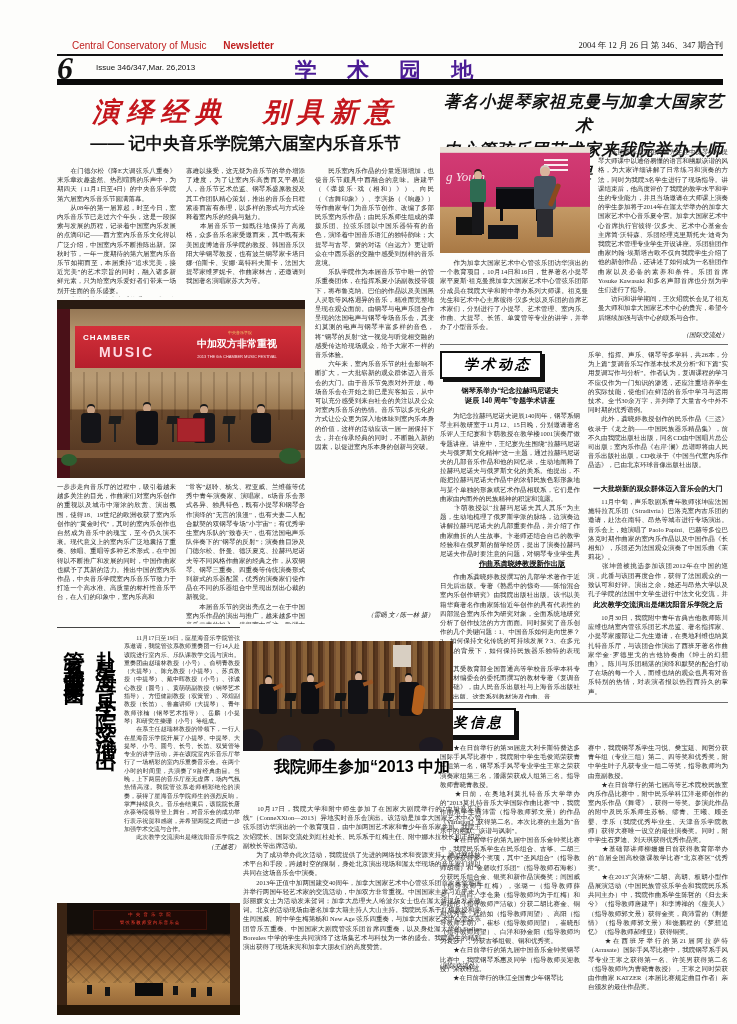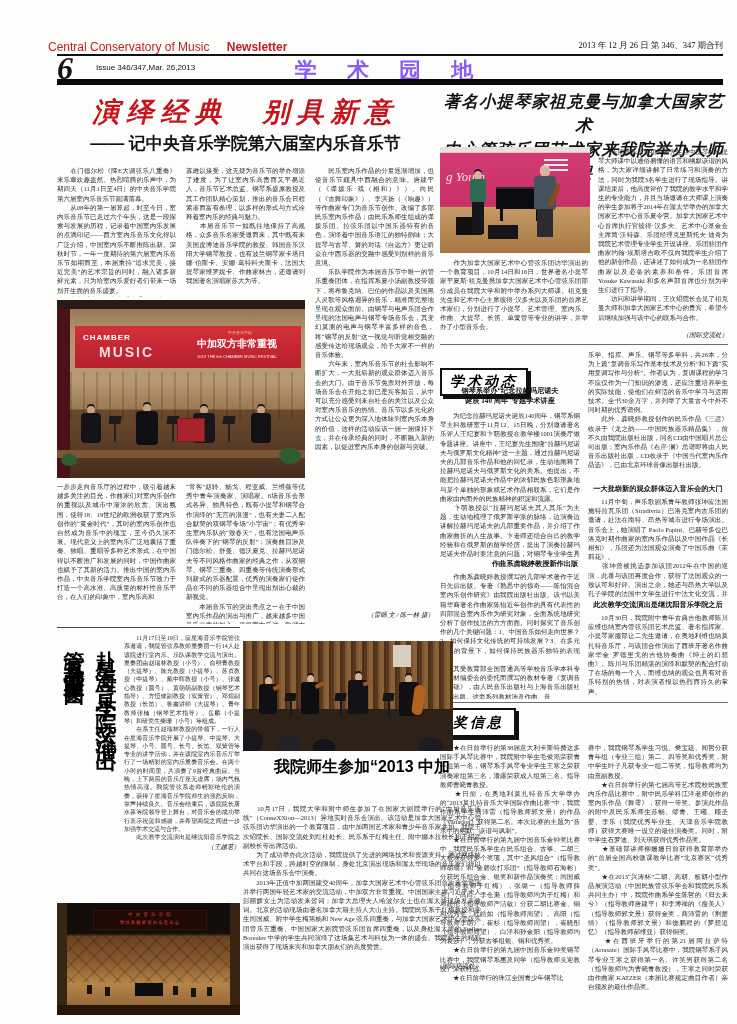--- a/index.html
+++ b/index.html
@@ -15,30 +15,30 @@
   .vtitle{writing-mode:vertical-rl;text-orientation:upright;font-family:"Liberation Sans","DejaVu Sans",sans-serif;
           font-weight:bold;color:#000;}
   .photo{position:absolute;overflow:hidden;}
   .head-cn{font-family:"Liberation Sans","DejaVu Sans",sans-serif;}
 </style>
 </head>
 <body>
 
 <div id="page">
 
-  <div class="abs" style="left:48px;top:40px;font-family:'Liberation Sans',sans-serif;font-size:12px;color:#c02020;">
+  <div class="abs" style="left:72px;top:40px;font-family:'Liberation Sans',sans-serif;font-size:10px;color:#c02020;">
     <span>Central Conservatory of Music</span>
     <b style="margin-left:14px;">Newsletter</b>
   </div>
-  <div class="abs" style="right:14px;top:40px;font-size:8.5px;color:#111;">2013 年 12 月 26 日  第 346、347 期合刊</div>
+  <div class="abs" style="right:14px;top:40px;font-size:8.5px;color:#111;">2004 年 12 月 26 日  第 346、347 期合刊</div>
   <div class="abs rule" style="left:57px;top:54px;width:666px;height:2px;background:#111;"></div>
 
   <div class="abs" style="left:57px;top:50px;font-size:32px;font-style:italic;font-weight:bold;color:#111;">6</div>
   <div class="abs" style="left:96px;top:63px;font-size:8px;color:#111;font-family:'Liberation Sans',sans-serif;">Issue 346/347,Mar. 26,2013</div>
-  <div class="abs head-cn" style="left:230px;top:56px;width:320px;text-align:center;font-size:22px;font-weight:bold;letter-spacing:12px;color:#8b5cf6;">学 术 园 地</div>
+  <div class="abs head-cn" style="left:230px;top:56px;width:320px;text-align:center;font-size:22px;font-weight:bold;letter-spacing:12px;color:#4c1d95;">学 术 园 地</div>
   <div class="abs" style="left:57px;top:79px;width:666px;height:6px;background:#0a0a0a;"></div>
 
   <div class="abs head-cn" style="left:57px;top:132px;width:377px;text-align:center;font-size:17px;font-weight:bold;color:#111;">—— 记中央音乐学院第六届室内乐音乐节</div>
   <div class="abs" style="left:57px;top:94px;width:377px;text-align:center;font-size:27px;font-weight:bold;font-style:italic;
        letter-spacing:7px;color:#c3161c;font-family:'Liberation Serif',serif;">演绎经典　别具新意</div>
 
   <div class="abs body-text" style="left:57px;top:166px;width:119px;height:131px;">　　在门德尔松《降E大调弦乐八重奏》末乐章欢趣盎然、热烈喧腾的乐声中，为期四天（11月1日至4日）的中央音乐学院第六届室内乐音乐节圆满落幕。
 　　从08年的第一届算起，时至今日，室内乐音乐节已走过六个年头，这是一段探索与发展的历程，记录着中国室内乐发展的点滴印记——西方室内乐音乐文化得以广泛介绍，中国室内乐不断推陈出新。深秋时节，一年一度期待的第六届室内乐音乐节如期而至，本届秉持“追求完美，接近完美”的艺术宗旨的同时，融入诸多新鲜元素，只为给室内乐爱好者们带来一场别开生面的音乐盛宴。
 　　室内乐这一古典音乐的重要形式，在逐渐打破欧洲宫廷、家庭式音乐活动的藩篱</div>
   <div class="abs body-text" style="left:186px;top:166px;width:119px;height:131px;">寡难以接受，这无疑为音乐节的举办增添了难度，为了让室内乐高贵而又平易近人，音乐节艺术总监、钢琴系盛原教授及其工作团队精心策划，推出的音乐会日程紧凑而富有条理，以多样的形式与方式诠释着室内乐的经典与魅力。
@@ -113,27 +113,27 @@
     <div class="abs" style="left:112px;top:36px;width:5px;height:24px;background:#8a4a1e;transform:rotate(22deg);border-radius:2px;"></div>
   </div>
 
   <div class="abs body-text" style="left:598px;top:147px;width:130px;height:184px;">　　乐团音乐总监祖克曼先生在中提琴和小提琴大师课中以通俗易懂的语言和幽默诙谐的风格，为大家详细讲解了日常练习和演奏的方法，同时为我院3名学生进行了现场指导。讲课结束后，他高度评价了我院的教学水平和学生的专业能力，并且当场邀请在大师课上演奏的学生参加将于2014年在渥太华举办的加拿大国家艺术中心音乐夏令营。加拿大国家艺术中心首席执行官彼得·汉多夫、艺术中心基金会主席简·沃特森、乐团经理克里斯托夫·迪奇为我院艺术管理专业学生开设讲座。乐团驻团作曲家约翰·埃斯塔吉欧不仅向我院学生介绍了他的新创作品，还讲述了如何成为一名驻团作曲家以及必备的素养和条件。乐团首席 Yosuke Kawasaki 和多名声部首席也分别为学生们进行了指导。
 　　访问和讲学期间，王次炤院长会见了祖克曼大师和加拿大国家艺术中心的贵宾，希望今后继续加强与该中心的联系与合作。</div>
   <div class="abs attr" style="left:598px;top:331px;width:130px;">（国际交流处）</div>
   <div class="abs body-text" style="left:440px;top:258px;width:148px;height:84px;">　　作为加拿大国家艺术中心管弦乐团访华演出的一个教育项目，10月14日和16日，世界著名小提琴家平夏斯·祖克曼携加拿大国家艺术中心管弦乐团部分成员在我院大学和附中举办系列大师课。祖克曼先生和艺术中心主席彼得·汉多夫以及乐团的首席艺术家们，分别进行了小提琴、艺术管理、室内乐、作曲、大提琴、长笛、单簧管等专业的讲学，并举办了小型音乐会。</div>
 
   <div class="abs rule" style="left:440px;top:344px;width:288px;"></div>
 
-  <div class="abs secbox" style="left:440px;top:368px;width:84px;height:24px;">学术动态</div>
+  <div class="abs secbox" style="left:440px;top:351px;width:84px;height:24px;padding-left:14px;">学术动态</div>
 
   <div class="abs subtitle" style="left:440px;top:387px;width:140px;height:21px;white-space:pre-line;">钢琴系举办“纪念拉赫玛尼诺夫
 诞辰 140 周年”专题学术讲座</div>
   <div class="abs body-text" style="left:440px;top:411px;width:140px;height:147px;">　　为纪念拉赫玛尼诺夫诞辰140周年，钢琴系钢琴主科教研室于11月12、15日晚，分别邀请著名乐评人王纪宴和卞萌教授在教学楼1001演奏厅做专题讲座。讲座中，王纪宴先生围绕“拉赫玛尼诺夫与俄罗斯文化精神”这一主题，通过拉赫玛尼诺夫的几部音乐作品和他的回忆录，生动地阐释了拉赫玛尼诺夫与俄罗斯文化的关系。他提出，不能把拉赫玛尼诺夫作品中的浓郁民族色彩形象地与某个单独的形象或艺术作品相联系，它们是作曲家由内而外的民族精神的积淀和流露。
 　　卞萌教授以“拉赫玛尼诺夫其人其乐”为主题，生动地梳理了俄罗斯学派的脉络，边演奏边讲解拉赫玛尼诺夫的几部重要作品，并介绍了作曲家曲折的人生故事。卞老师还结合自己的教学经验和在俄罗斯的留学经历，提出了演奏拉赫玛尼诺夫作品时要注意的问题，对钢琴专业学生具有较强的实用性。</div>
-  <div class="abs subtitle" style="left:465px;top:560px;width:140px;height:10px;">作曲系龚晓婷教授新作出版</div>
+  <div class="abs subtitle" style="left:452px;top:560px;width:140px;height:10px;text-decoration:underline;">作曲系龚晓婷教授新作出版</div>
   <div class="abs body-text" style="left:440px;top:572px;width:140px;height:127px;">　　作曲系龚晓婷教授撰写的几部学术著作于近日先后出版。专著《熟悉中的惊奇——陈怡混合室内乐创作研究》由我院出版社出版。该书以美籍华裔著名作曲家陈怡近年创作的具有代表性的四部混合室内乐作为研究对象，全面系统地研究分析了创作技法的方方面面。同时探究了音乐创作的几个关键问题：1、中国音乐如何走向世界？2、如何保持文化传统的可持续发展？3、在多元文化的背景下，如何保持民族器乐独特的表现力？
 　　其受教育部全国普通高等学校音乐学本科专业教材编委会的委托而撰写的教材专著《复调音乐基础》，由人民音乐出版社与上海音乐出版社联合出版。这套系列教材涉及作曲、音</div>
 
   <div class="abs body-text" style="left:588px;top:350px;width:140px;height:133px;">乐学、指挥、声乐、钢琴等多学科，共26本，分为上篇“复调音乐写作基本技术及分析”和下篇“实用复调写作与分析”。作者认为，复调课程的学习不应仅作为一门知识的渗透，还应注重培养学生的实际技能，使他们在鲜活的音乐中学习与运用技术。全书30余万字，并列举了大量古今中外不同时期的优秀谱例。
 　　此外，龚晓婷教授创作的民乐作品《三运》收录于《龙之韵——中国民族器乐精品集》，前不久由我院出版社出版，同名CD由中国唱片总公司出版；室内乐作品《右岸·澜》总谱即将由人民音乐出版社出版，CD收录于《中国当代室内乐作品选》，已由北京环球音像出版社出版。</div>
   <div class="abs subtitle" style="left:588px;top:485px;width:140px;height:10px;">一大批崭新的观众群体迈入音乐会的大门</div>
   <div class="abs body-text" style="left:588px;top:497px;width:140px;height:102px;">　　11月中旬，声乐歌剧系青年教师张坤应法国施特拉瓦乐团（Stradivria）巴洛克室内古乐团的邀请，赴法在南特、昂热等城市进行专场演出。音乐会上，她演唱了 Paolo Papini、巴赫等多位巴洛克时期作曲家的室内乐作品以及中国作品《长相知》，乐团还为法国观众演奏了中国乐曲《茉莉花》。
 　　张坤曾被挑选参加该团2012年在中国的巡演，此番与该团再度合作，获得了法国观众的一致认可和好评。演出之余，她还与昂热大学以及孔子学院的法国中文学生进行中法文化交流，并出席了法国卢瓦尔大区的中国文化节。</div>
   <div class="abs subtitle" style="left:588px;top:601px;width:140px;height:10px;">此次教学交流演出是继沈阳音乐学院之后</div>
   <div class="abs body-text" style="left:588px;top:613px;width:140px;height:86px;">　　10月30日，我院附中青年古典吉他教师陈川应维也纳室内管弦乐团艺术总监、著名指挥家、小提琴家服部让二先生邀请，在奥地利维也纳莫扎特音乐厅，与该团合作演出了西班牙著名作曲家华金·罗德里戈的吉他协奏曲《绅士的幻想曲》。陈川与乐团精湛的演绎和默契的配合打动了在场的每一个人，而维也纳的观众也具有对音乐特别的热情，对表演者报以热烈而持久的掌声。</div>

